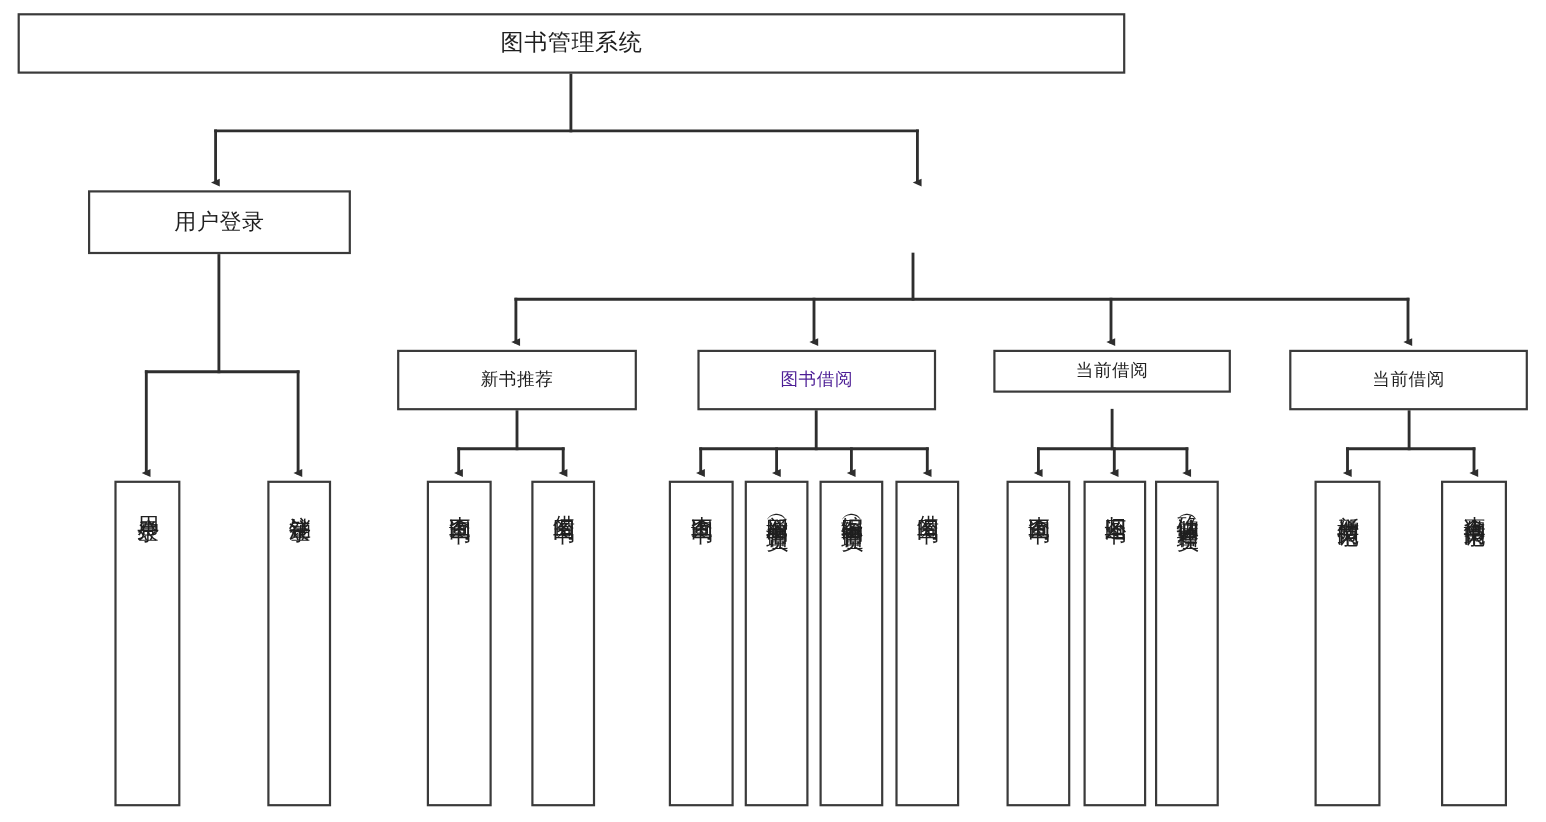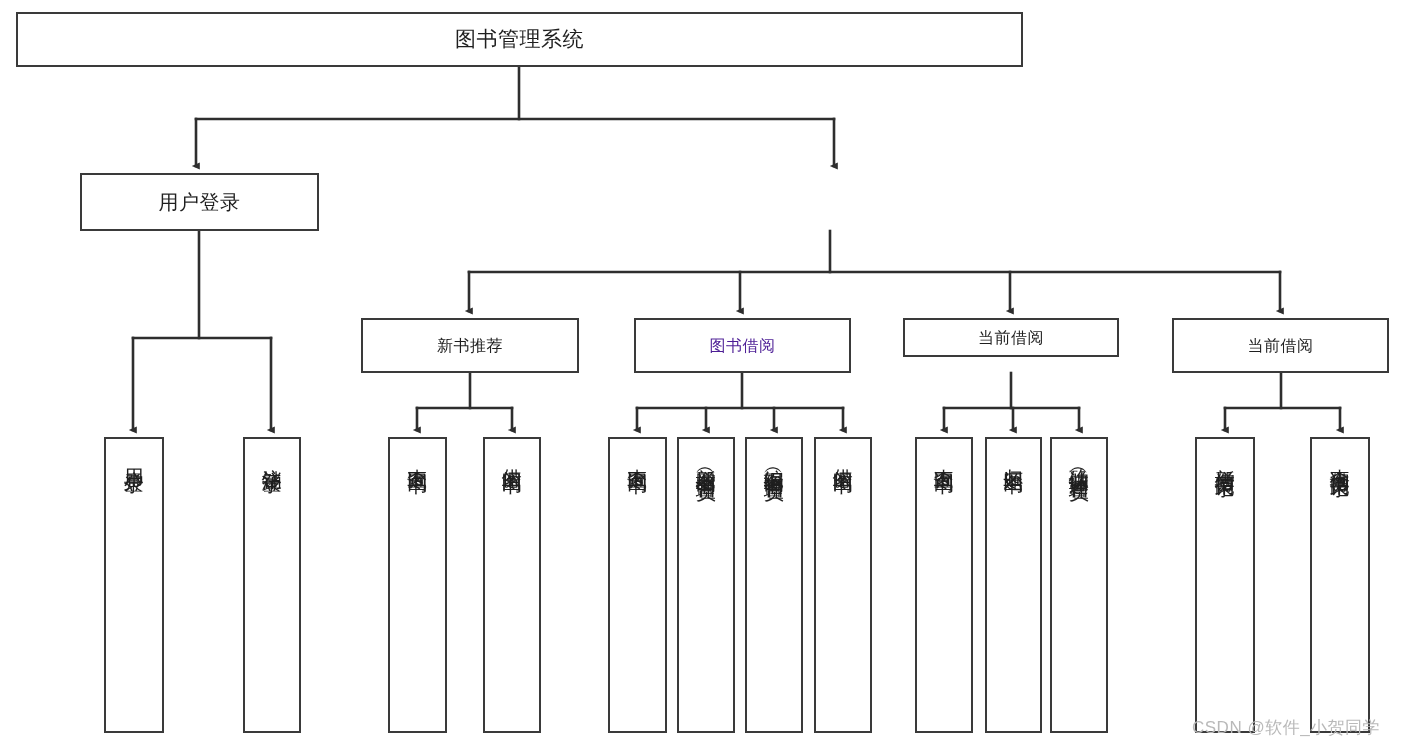--- a/index.html
+++ b/index.html
@@ -172,15 +172,14 @@
   <div class="node leaf" style="left: 1050px; top: 437px; width: 58px; height: 296px; border-color: rgb(58, 58, 58);">
     <span class="node-label" style="color: rgb(31, 31, 31);">确认归还（管理员）</span>
   </div>
   <div class="node leaf" style="left: 1195px; top: 437px; width: 60px; height: 296px; border-color: rgb(58, 58, 58);">
     <span class="node-label" style="color: rgb(31, 31, 31);">新增借阅记录</span>
   </div>
   <div class="node leaf" style="left: 1310px; top: 437px; width: 60px; height: 296px; border-color: rgb(58, 58, 58);">
     <span class="node-label" style="color: rgb(31, 31, 31);">查询借阅记录</span>
   </div>
 
-  <div class="watermark" style="left: 1192px; top: 716px; color: rgb(185, 185, 185);">CSDN @软件_小贺同学</div>
 
 </div>
 
 </body></html>

